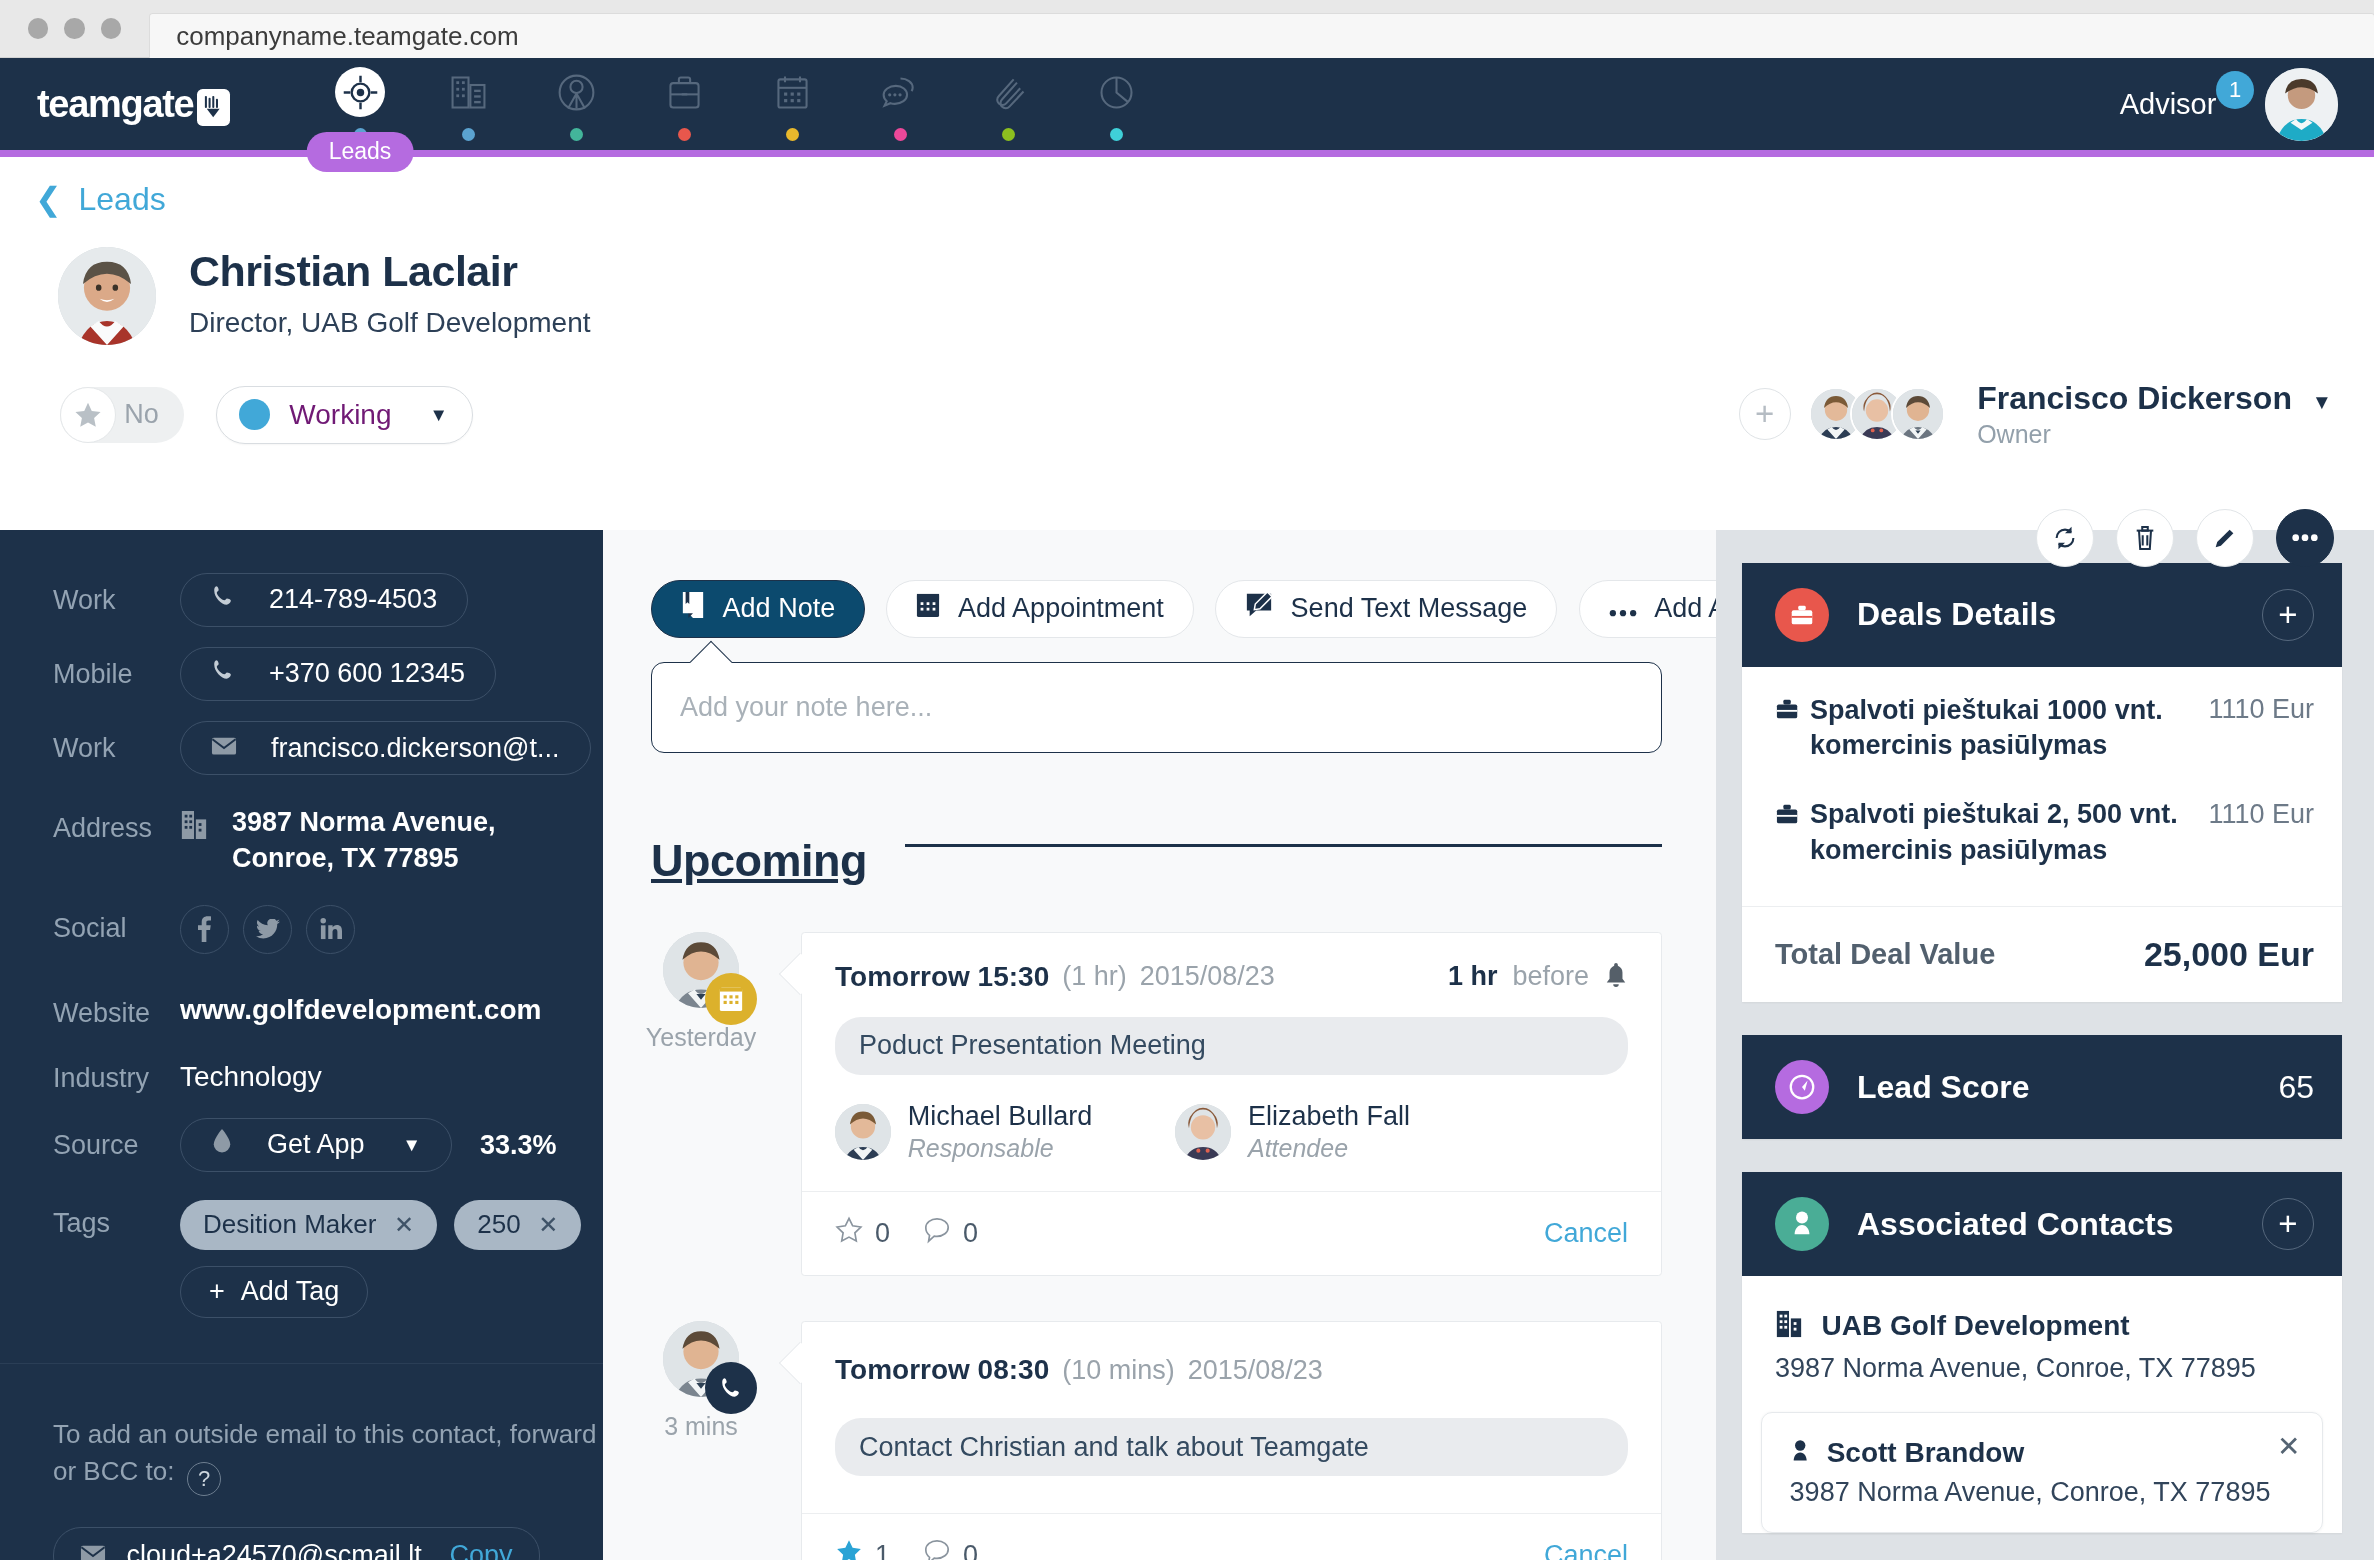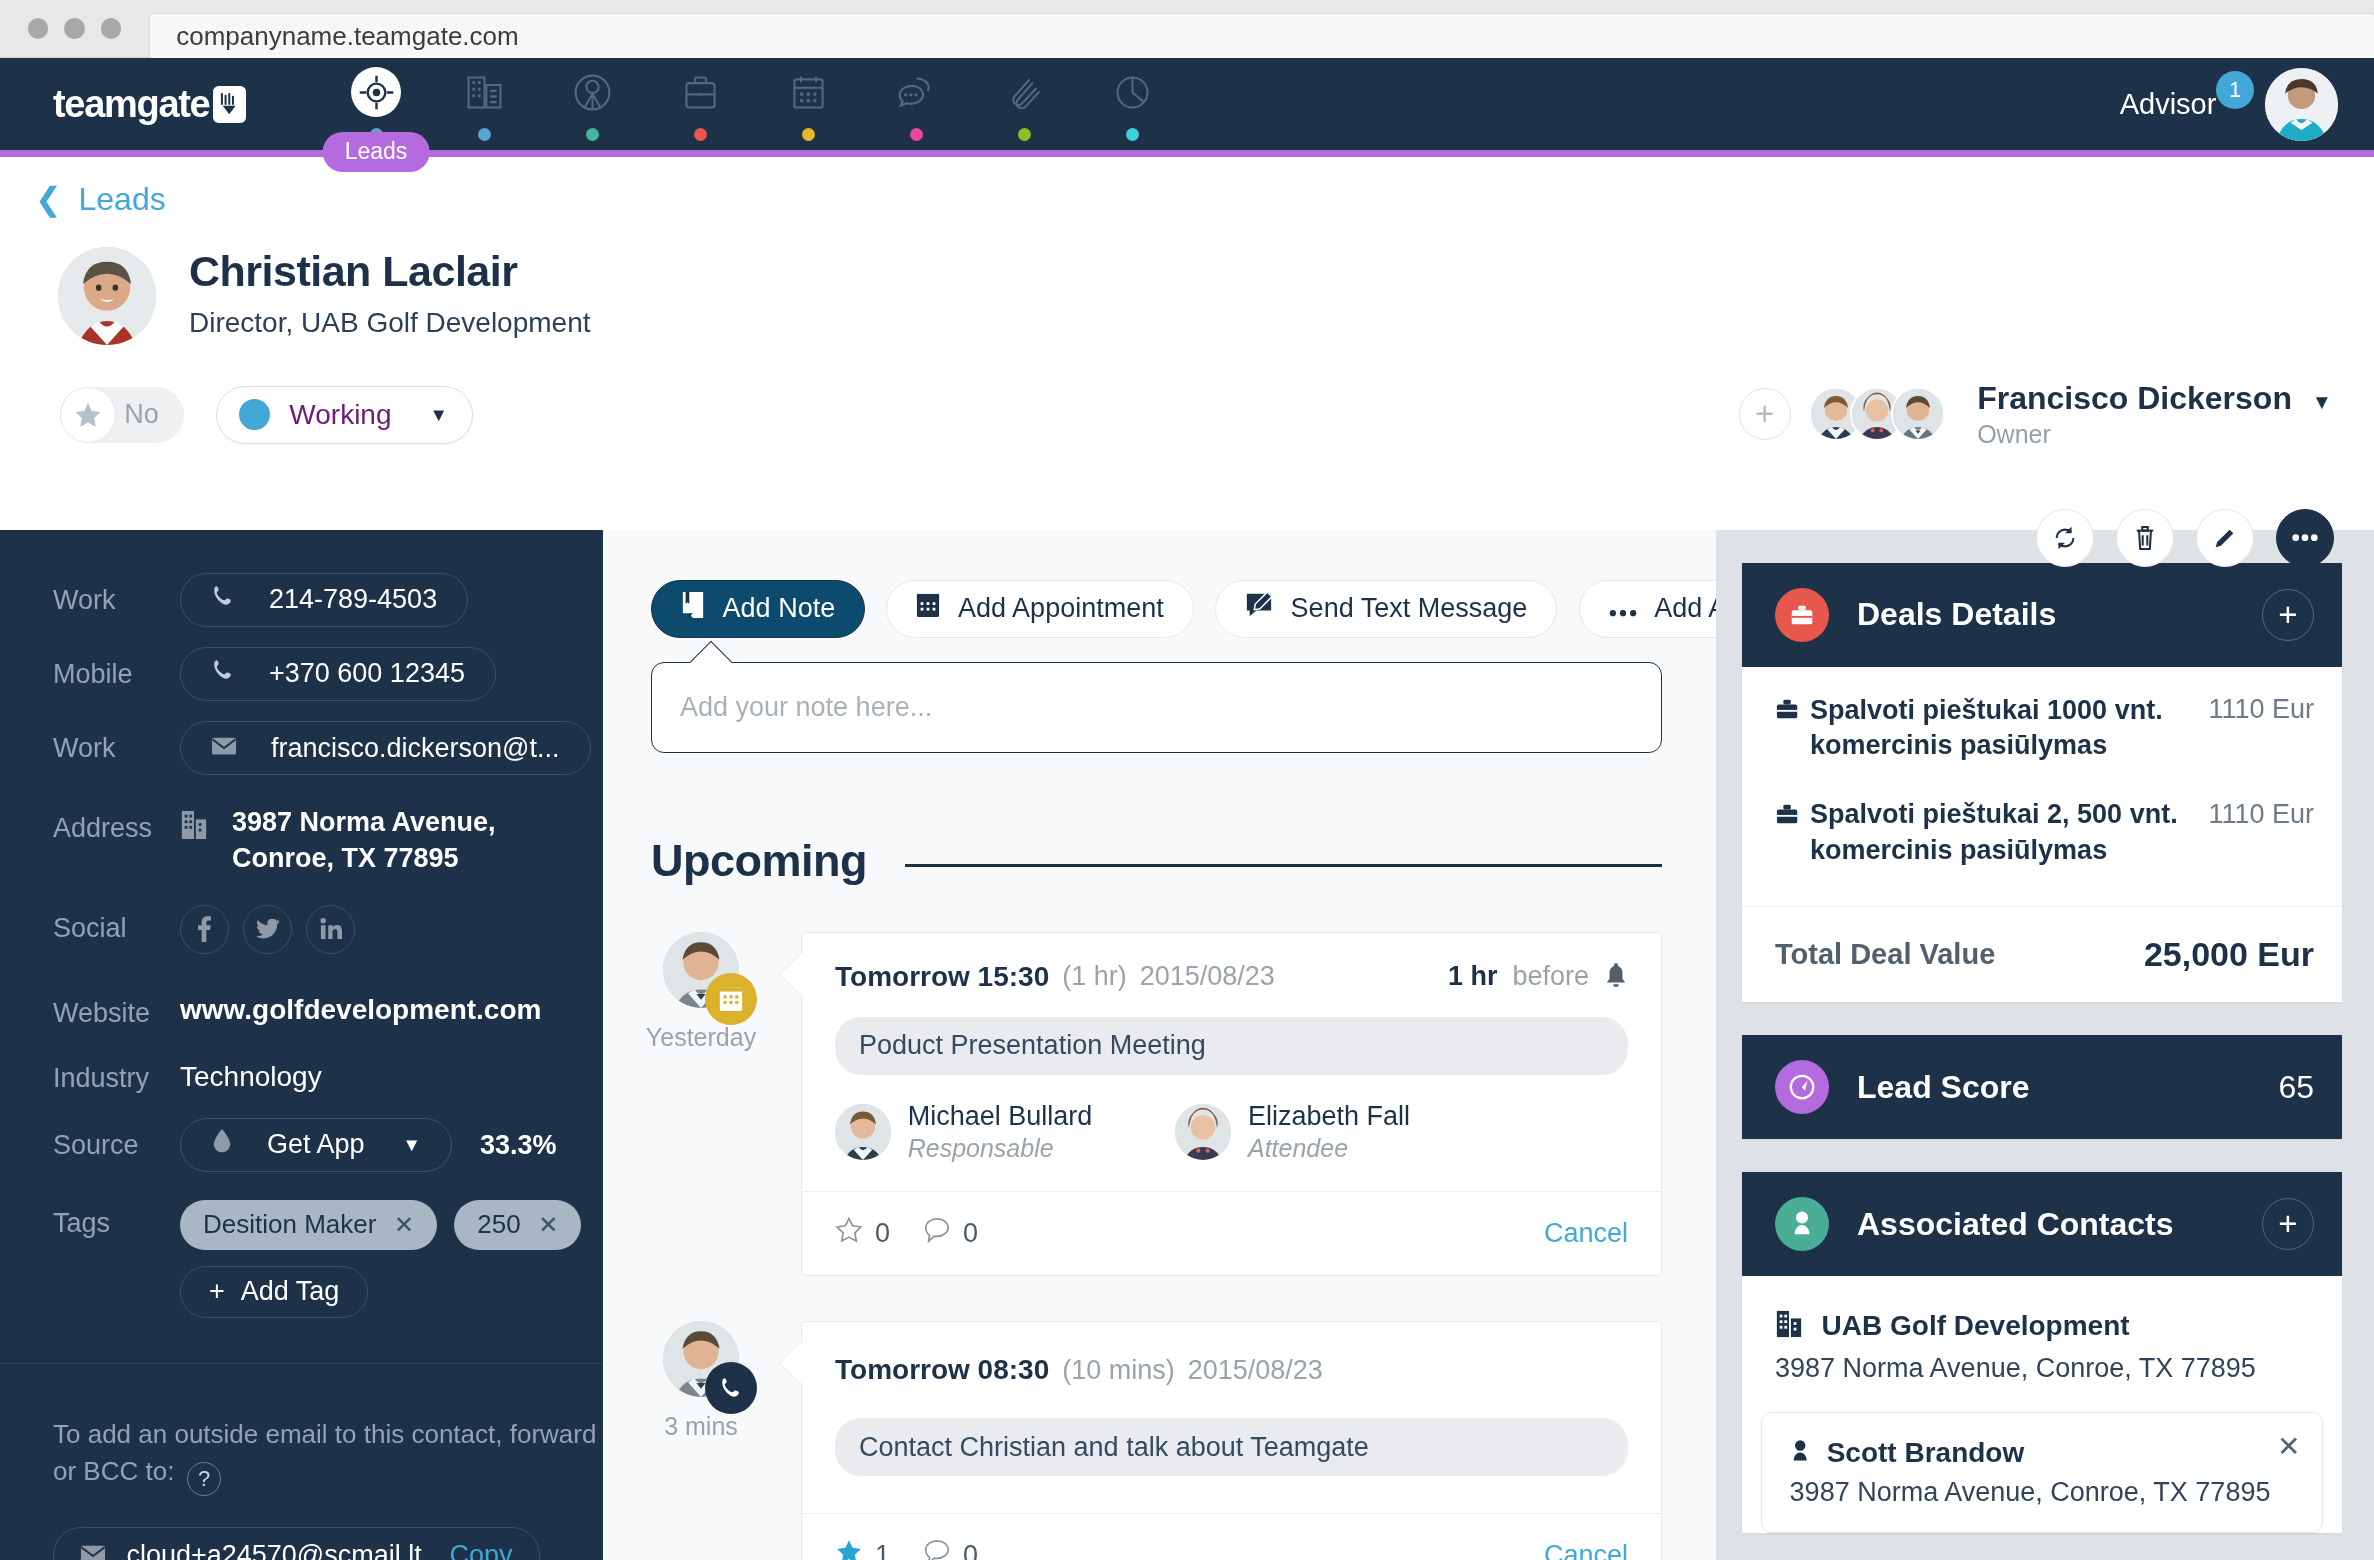--- a/index.html
+++ b/index.html
@@ -24,21 +24,21 @@
     display: flex; align-items: center; padding-left: 26px;
     font-size: 26px; color: #3c3c3c; margin-right: 0px; margin-top: 14px;
     border: 0.9px solid #dcdcdc; border-bottom: none;
   }
 
   
   .topnav {
     height: 92px; background: #1d3149; display: flex; align-items: center;
     position: relative; padding: 0 37px;
   }
-  .logo { display: flex; align-items: center; gap: 0px; margin-left: 16px; width: 269px;}
+  .logo { display: flex; align-items: flex-end; gap: 0px; margin-left: 0px; width: 269px;}
   .logo-text { color: #fff; font-size: 38px; font-weight: 700; letter-spacing: -1.3px; }
   .logo-mark {
     width: 33px; height: 37px; background: #fff; border-radius: 5.6px;
     display: inline-flex; align-items: center; justify-content: center;
     margin-left: 3.7px;
   }
   .navicons { display: flex; align-items: center; gap: 0px; }
   .navitem {
     width: 108px; height: 92px; display: flex; flex-direction: column;
     align-items: center; justify-content: center; position: relative; cursor: pointer;
@@ -181,21 +181,21 @@
   .note-box {
     margin-top: 24px; background: #fff; border: 1.9px solid #1d3149; border-radius: 13px;
     height: 91px; display: flex; align-items: center; padding: 0 28px; position: relative;
     color: #a9b1b8; font-size: 27px;
   }
   .note-tail {
     position: absolute; top: -16px; left: 44px; width: 30px; height: 30px; background: #fff;
     border-left: 1.9px solid #1d3149; border-top: 1.9px solid #1d3149;
     transform: rotate(45deg);
   }
-  .section-head { display: flex; align-items: center; gap: 38px; margin-top: 82px;}
+  .section-head { display: flex; gap: 38px; margin-top: 82px; text-decoration: underline;}
   .section-title { font-size: 45px; font-weight: 700; color: #1d3149; letter-spacing: -0.5px;}
   .section-rule { flex: 1; height: 2.8px; background: #1d3149; margin-top: 9.3px;}
 
   .activity { display: flex; margin-top: 45px; }
   .act-left { width: 100px; flex: none; display: flex; flex-direction: column; align-items: center; position: relative;}
   .act-avatar { width: 76px; height: 76px; }
   .act-badge {
     position: absolute; left: 54px; top: 41px; width: 52px; height: 52px; border-radius: 50%;
     display: flex; align-items: center; justify-content: center;
   }

